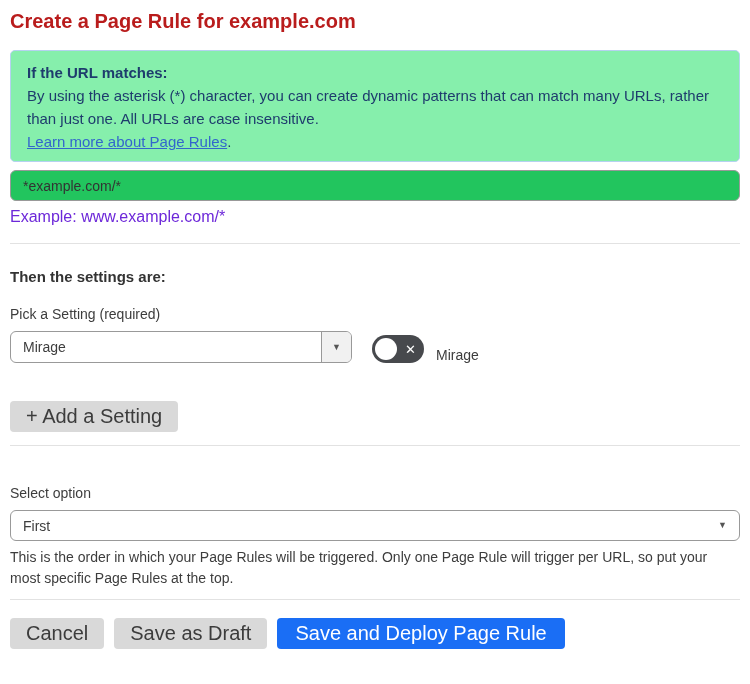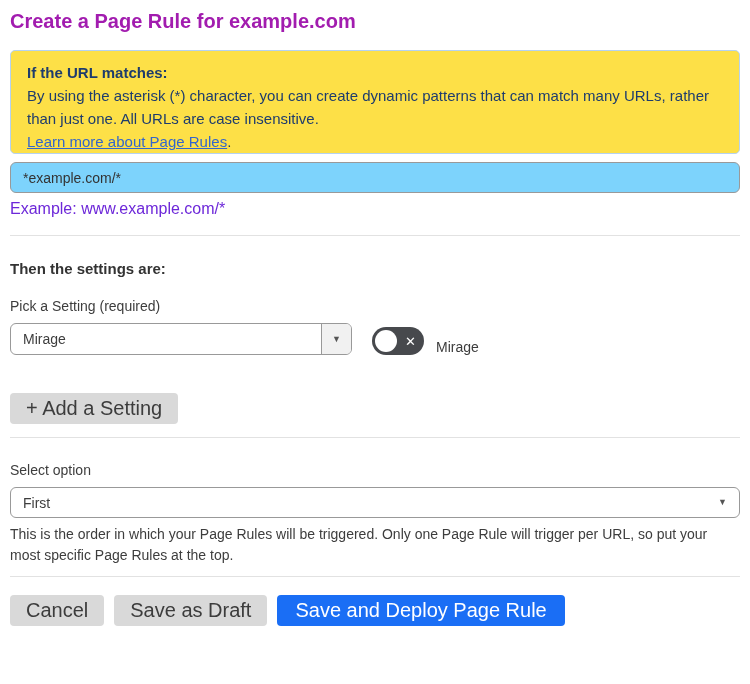--- a/index.html
+++ b/index.html
@@ -9,29 +9,29 @@
     font-family: "Liberation Sans", sans-serif;
     color: #333333;
   }
   .container {
     width: 750px;
     padding: 8px 10px 12px 10px;
   }
   .page-title {
     font-size: 20px;
     font-weight: bold;
-    color: #a21caf;
+    color: #b91c1c;
     line-height: 26px;
   }
   .info-box {
     margin-top: 16px;
-    background: #fde047;
+    background: #86efac;
     border: 1px solid #b5d2f0;
     border-radius: 5px;
-    padding: 10px 16px 0 16px;
+    padding: 10px 16px 8px 16px;
     color: #1e3c6d;
     font-size: 15px;
     line-height: 23px;
   }
   .info-heading {
     font-weight: bold;
   }
   .info-link {
     color: #3366cc;
     text-decoration: underline;
@@ -47,21 +47,21 @@
     margin-top: 8px;
     width: 730px;
     height: 31px;
     border: 1px solid #999999;
     border-radius: 6px;
     padding: 0 12px;
     font-size: 14px;
     color: #333333;
     font-family: "Liberation Sans", sans-serif;
     outline: none;
-    background: #7dd3fc;
+    background: #22c55e;
     display: block;
   }
   .hint-text {
     margin-top: 7px;
     font-size: 16px;
     color: #6d28d9;
     line-height: 17px;
   }
   .divider {
     margin-top: 18px;
@@ -236,21 +236,21 @@
       <span class="toggle-x">✕</span>
     </div>
     <div class="toggle-text">Mirage</div>
   </div>
 
   <button class="btn btn-gray add-setting-btn">+ Add a Setting</button>
 
   <hr class="divider" style="margin-top:13px;">
 
 
-  <div class="field-label" style="margin-top:24px;">Select option</div>
+  <div class="field-label" style="margin-top:39px;">Select option</div>
 
   <div class="full-select">
     <span class="full-select-value">First</span>
     <span class="caret">▼</span>
   </div>
 
   <div class="help-text">This is the order in which your Page Rules will be triggered. Only one Page Rule will trigger per URL, so put your most specific Page Rules at the top.</div>
 
   <hr class="divider divider-tight">
 

